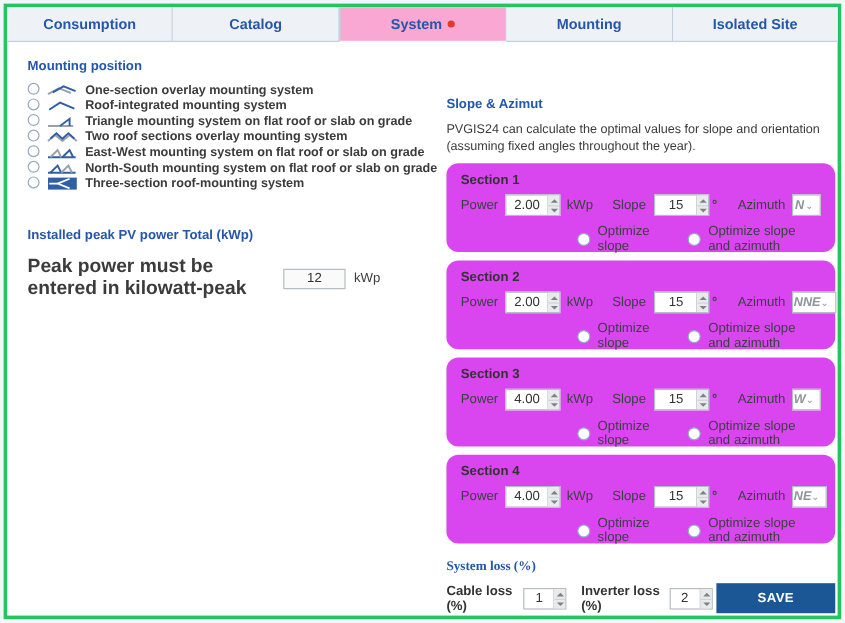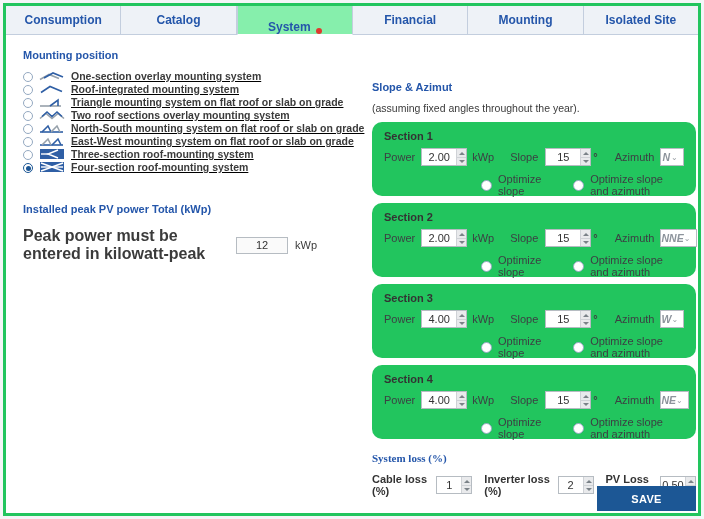--- a/index.html
+++ b/index.html
@@ -9,30 +9,30 @@
     background:#fff; border:3px solid #22c55e;
   }
   
   .tabbar { display:flex; width:100%; }
   .tab {
     flex:1; height:29px; display:flex; align-items:center; justify-content:center; gap:5px;
     background:#eef2f7; border-bottom:1px solid #c3cede; border-right:1px solid #c3cede;
     color:#2456aa; font-size:12px; font-weight:bold; cursor:pointer;
   }
   .tab:last-child { border-right:none; }
-  .tab.active { background:#86efac; border-bottom-color:#fff; border-left:1px solid #c3cede;align-items:flex-end; }
+  .tab.active { background:#f9a8d4; border-bottom-color:#fff; border-left:1px solid #c3cede; }
   .tab .dot { width:6px; height:6px; border-radius:50%; background:#e0392e; }
   
   .content { display:flex; }
   .left-panel  { width:352px; padding:14px 0 0 17px; }
   .right-panel { width:346px; padding:14px 8px 0 14px;margin-top:32px; }
   h3.blue { color:#2456aa; font-size:11px; font-weight:bold; }
   
   .mount-list { margin-top:8px; list-style:none; }
-  .mount-list li { display:flex; align-items:flex-end; height:13px; gap:6px; cursor:pointer;text-decoration:underline; }
+  .mount-list li { display:flex; align-items:flex-start; height:13px; gap:6px; cursor:pointer; }
   .radio {
     width:10px; height:10px; border:1px solid #94a9c1; border-radius:50%;
     background:#fff; flex:0 0 auto; position:relative;
   }
   .radio.checked { border-color:#1c5795; }
   .radio.checked::after {
     content:""; position:absolute; left:1.5px; top:1.5px; width:5px; height:5px;
     border-radius:50%; background:#1c5795;
   }
   .mount-icon { width:26px; height:12px; flex:0 0 auto; }
@@ -42,21 +42,21 @@
   .peak-row { display:flex; align-items:center; margin-top:12px; }
   .peak-label { font-size:16px; font-weight:bold; color:#3b3b3b; width:213px; }
   .peak-input {
     width:52px; height:17px; border:1px solid #b6bcc2; background:#fafafa;
     text-align:center; font-size:11px; font-family:inherit; color:#333;
   }
   .peak-unit { font-size:11px; color:#3b3b3b; margin-left:7px; }
   
   .desc { margin-top:8px; font-size:10.5px; color:#3b3b3b; line-height:14px; }
   .card {
-    background:#22c55e; border-radius:10px; padding:8px 12px 9px 12px;
+    background:#d946ef; border-radius:10px; padding:8px 12px 9px 12px;
     margin-top:7px; height:74px;
   }
   .card:first-of-type { margin-top:9px; }
   .card-title { font-size:11px; font-weight:bold; color:#333; }
   .ctrl-row { display:flex; align-items:center; margin-top:6px; font-size:11px; color:#3c4043; }
   .lbl-power { margin-right:6px; }
   .lbl-unit  { margin-left:5px; }
   .lbl-slope { margin-left:16px; margin-right:7px; }
   .lbl-deg   { margin-left:2px; font-weight:bold; }
   .lbl-az    { margin-left:17px; margin-right:6px; }
@@ -115,23 +115,20 @@
         <span>Consumption</span>
       </div>
     <div class="tab">
         <span>Catalog</span>
       </div>
     <div class="tab active">
       <span>System</span>
       <span class="dot"></span>
     </div>
     <div class="tab">
-        <span>Financial</span>
-      </div>
-    <div class="tab">
         <span>Mounting</span>
       </div>
     <div class="tab">
         <span>Isolated Site</span>
       </div>
   </div>
 
   <div class="content">
 
     <div class="left-panel">
@@ -161,71 +158,62 @@
           </svg>
           <span class="mount-label">Triangle mounting system on flat roof or slab on grade</span>
         </li>
         <li>
           <span class="radio"></span>
           <svg class="mount-icon" viewBox="0 0 26 12">
             <polyline class="g" points="1,9.5 7,4.5 13,9.5 19,4.5 25,9.5"></polyline>
               <polyline class="b" points="3,7.5 8,3 13,7.5 18,3 23,7.5"></polyline>
           </svg>
           <span class="mount-label">Two roof sections overlay mounting system</span>
+        </li>
+        <li>
+          <span class="radio"></span>
+          <svg class="mount-icon" viewBox="0 0 26 12">
+            <line class="b" x1="1" y1="10" x2="24" y2="10"></line>
+              <polyline class="g" points="3,10 9,4 12,10"></polyline>
+              <polyline class="b" points="13,10 19,4 22,10"></polyline>
+          </svg>
+          <span class="mount-label">East-West mounting system on flat roof or slab on grade</span>
         </li>
         <li>
           <span class="radio"></span>
           <svg class="mount-icon" viewBox="0 0 26 12">
             <line class="b" x1="1" y1="10" x2="24" y2="10"></line>
               <polyline class="b" points="3,10 9,4 12,10"></polyline>
               <polyline class="g" points="12,10 18,4 21,10"></polyline>
           </svg>
           <span class="mount-label">North-South mounting system on flat roof or slab on grade</span>
         </li>
         <li>
           <span class="radio"></span>
           <svg class="mount-icon" viewBox="0 0 26 12">
-            <line class="b" x1="1" y1="10" x2="24" y2="10"></line>
-              <polyline class="g" points="3,10 9,4 12,10"></polyline>
-              <polyline class="b" points="13,10 19,4 22,10"></polyline>
-          </svg>
-          <span class="mount-label">East-West mounting system on flat roof or slab on grade</span>
-        </li>
-        <li>
-          <span class="radio"></span>
-          <svg class="mount-icon" viewBox="0 0 26 12">
             <rect class="fb" x="1" y="1" width="24" height="10"></rect>
               <polyline class="w" points="19,2 9,6 19,10"></polyline>
               <line class="w" x1="2" y1="6" x2="9" y2="6"></line>
           </svg>
           <span class="mount-label">Three-section roof-mounting system</span>
-        </li>
-        <li>
-          <span class="radio checked"></span>
-          <svg class="mount-icon" viewBox="0 0 26 12">
-            <rect class="fb" x="1" y="1" width="24" height="10"></rect>
-              <line class="w" x1="2" y1="2" x2="24" y2="10"></line>
-              <line class="w" x1="24" y1="2" x2="2" y2="10"></line>
-              <line class="w" x1="2" y1="6" x2="24" y2="6"></line>
-          </svg>
-          <span class="mount-label">Four-section roof-mounting system</span>
         </li>
       </ul>
 
       <h3 class="blue peak-head">Installed peak PV power Total (kWp)</h3>
       <div class="peak-row">
         <span class="peak-label">Peak power must be entered in kilowatt-peak</span>
         <input class="peak-input" value="12" style="">
         <span class="peak-unit">kWp</span>
       </div>
     </div>
 
     <div class="right-panel">
       <h3 class="blue">Slope &amp; Azimut</h3>
       <div class="desc">
+        <div>PVGIS24 can calculate the optimal values for slope and orientation</div>
         <div>(assuming fixed angles throughout the year).</div>
       </div>
 
       <div class="card">
         <div class="card-title">Section 1</div>
         <div class="ctrl-row">
           <span class="lbl-power">Power</span>
           <span class="num">
             <input value="2.00" style="">
             <span class="steppers">

